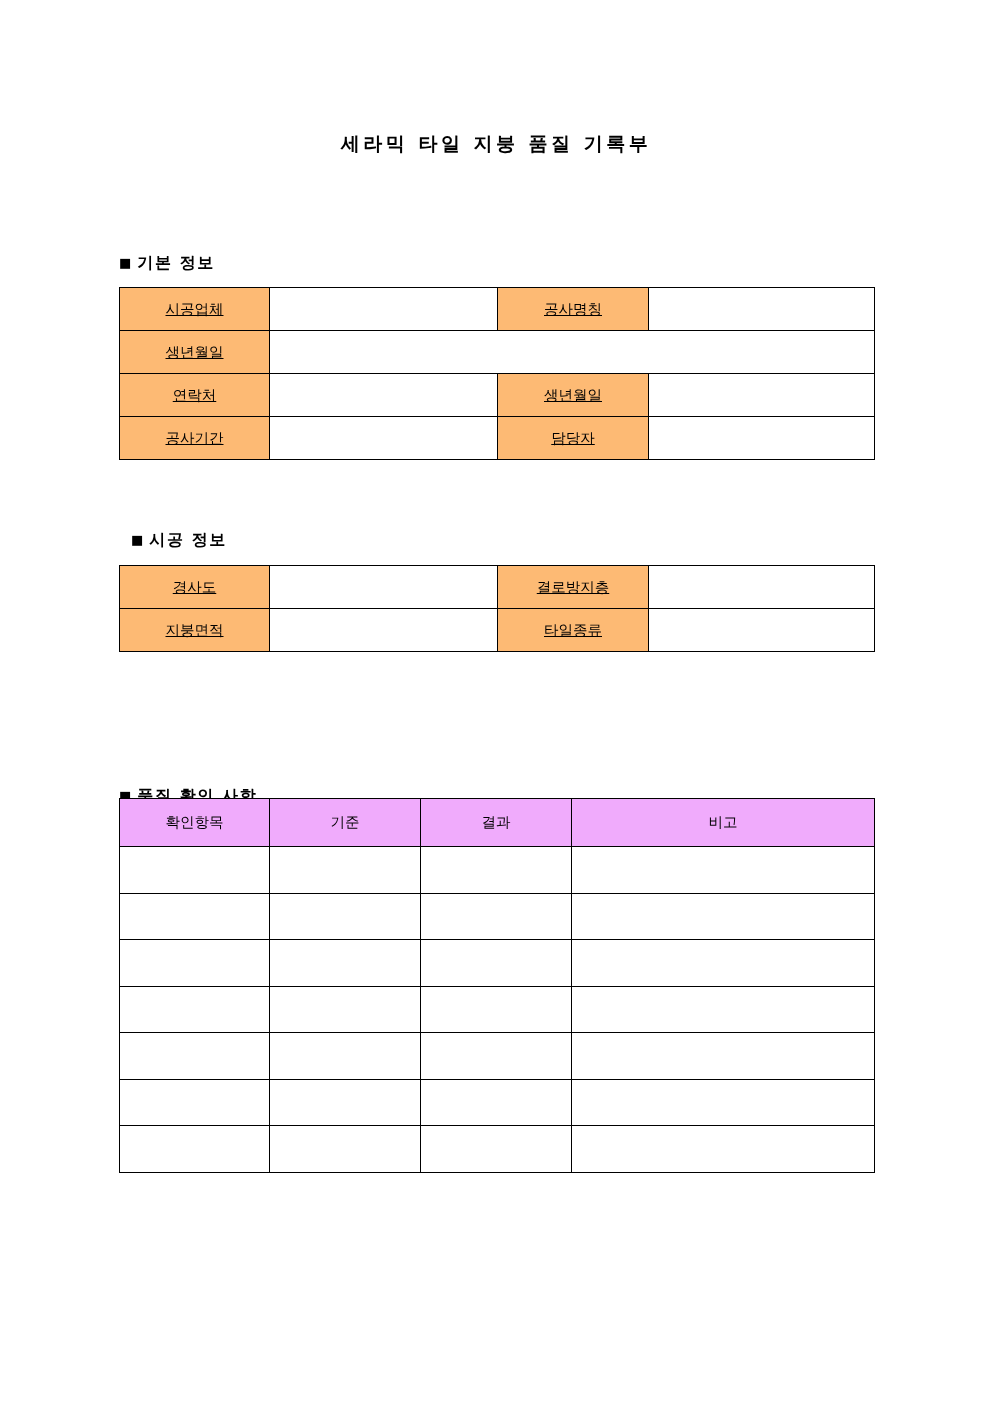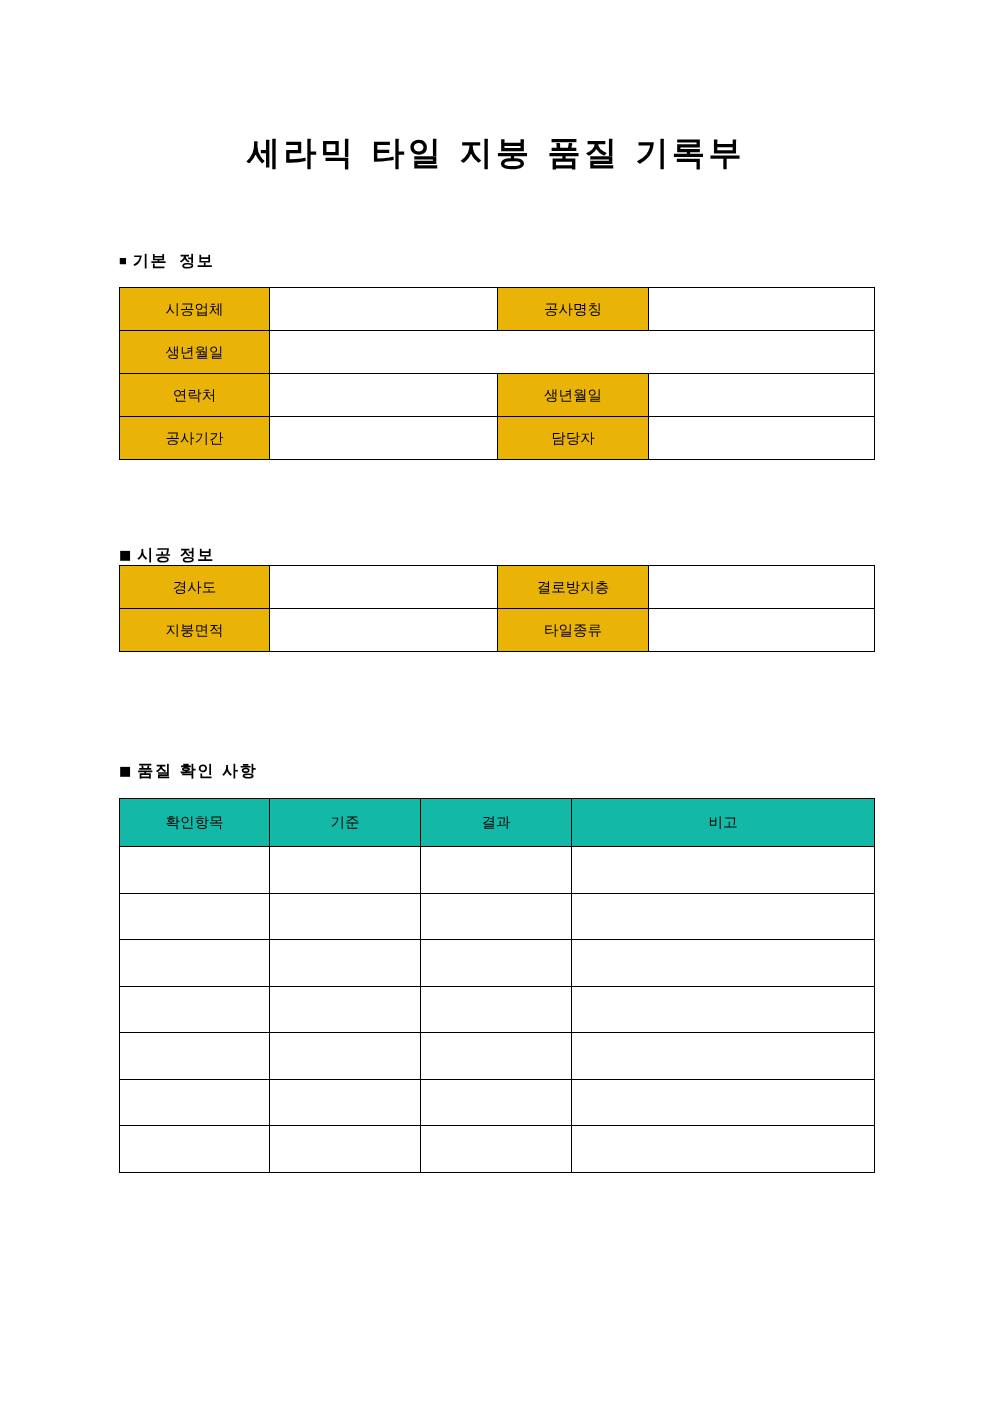--- a/index.html
+++ b/index.html
@@ -25,21 +25,21 @@
     overflow: hidden;
   }
 
   
   .doc-title {
     position: absolute;
     left: 0;
     top: 132px;
     width: 992px;
     text-align: center;
-    font-size: 33px;
+    font-size: 19px;
     font-weight: bold;
     letter-spacing: 3.5px;
     line-height: 1.25;
     white-space: pre;
   }
 
   
   .section-heading {
     position: absolute;
     left: 119px;
@@ -49,23 +49,23 @@
     line-height: 1.2;
     white-space: pre;
   }
   .section-heading .bullet {
     display: inline-block;
     margin-right: 6px;
     font-size: 13px;
     vertical-align: 1px;
     letter-spacing: 0;
   }
-  #heading-basic  { top: 253px; font-family: Liberation Mono, monospace; }
-  #heading-const  { top: 545px; }
-  #heading-check  { top: 761px; }
+  #heading-basic  { top: 253px; }
+  #heading-const  { top: 530px; margin-left: 12px; }
+  #heading-check  { top: 786px; }
 
   
   .form-table {
     position: absolute;
     left: 119px;
     width: 755px;
     border-collapse: collapse;
     table-layout: fixed;
     font-size: 14.5px;
   }
@@ -80,27 +80,28 @@
     margin: 0;
     text-align: center;
     vertical-align: middle;
     font-weight: normal;
     line-height: 1.3;
     word-break: keep-all;
   }
   .form-table tr { height: 43px; }
 
   .label-cell {
-    background: #eab308;
+    background: #fdba74;
+    text-decoration: underline;
   }
   .value-cell {
     background: #ffffff;
   }
   .head-cell {
-    background: #14b8a6;
+    background: #f0abfc;
     height: 47px;
   }
   #table-check tr.data-row { height: 46.5px; }
   #table-check td.blank-cell { background: #ffffff; }
 </style>
 </head>
 <body>
 
 <div class="page">
 

